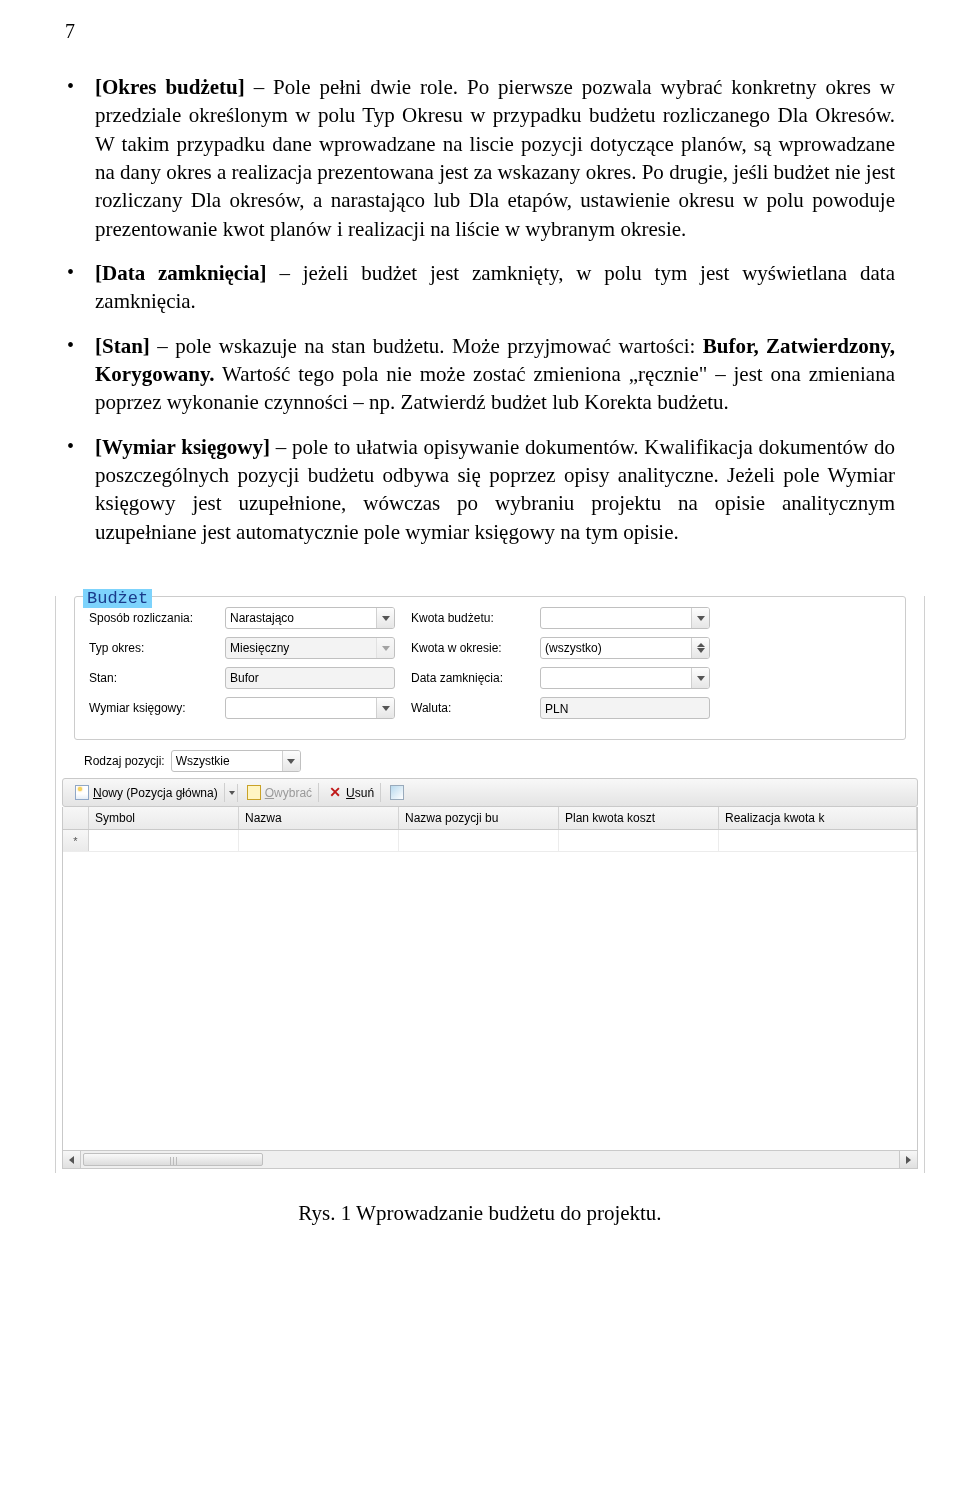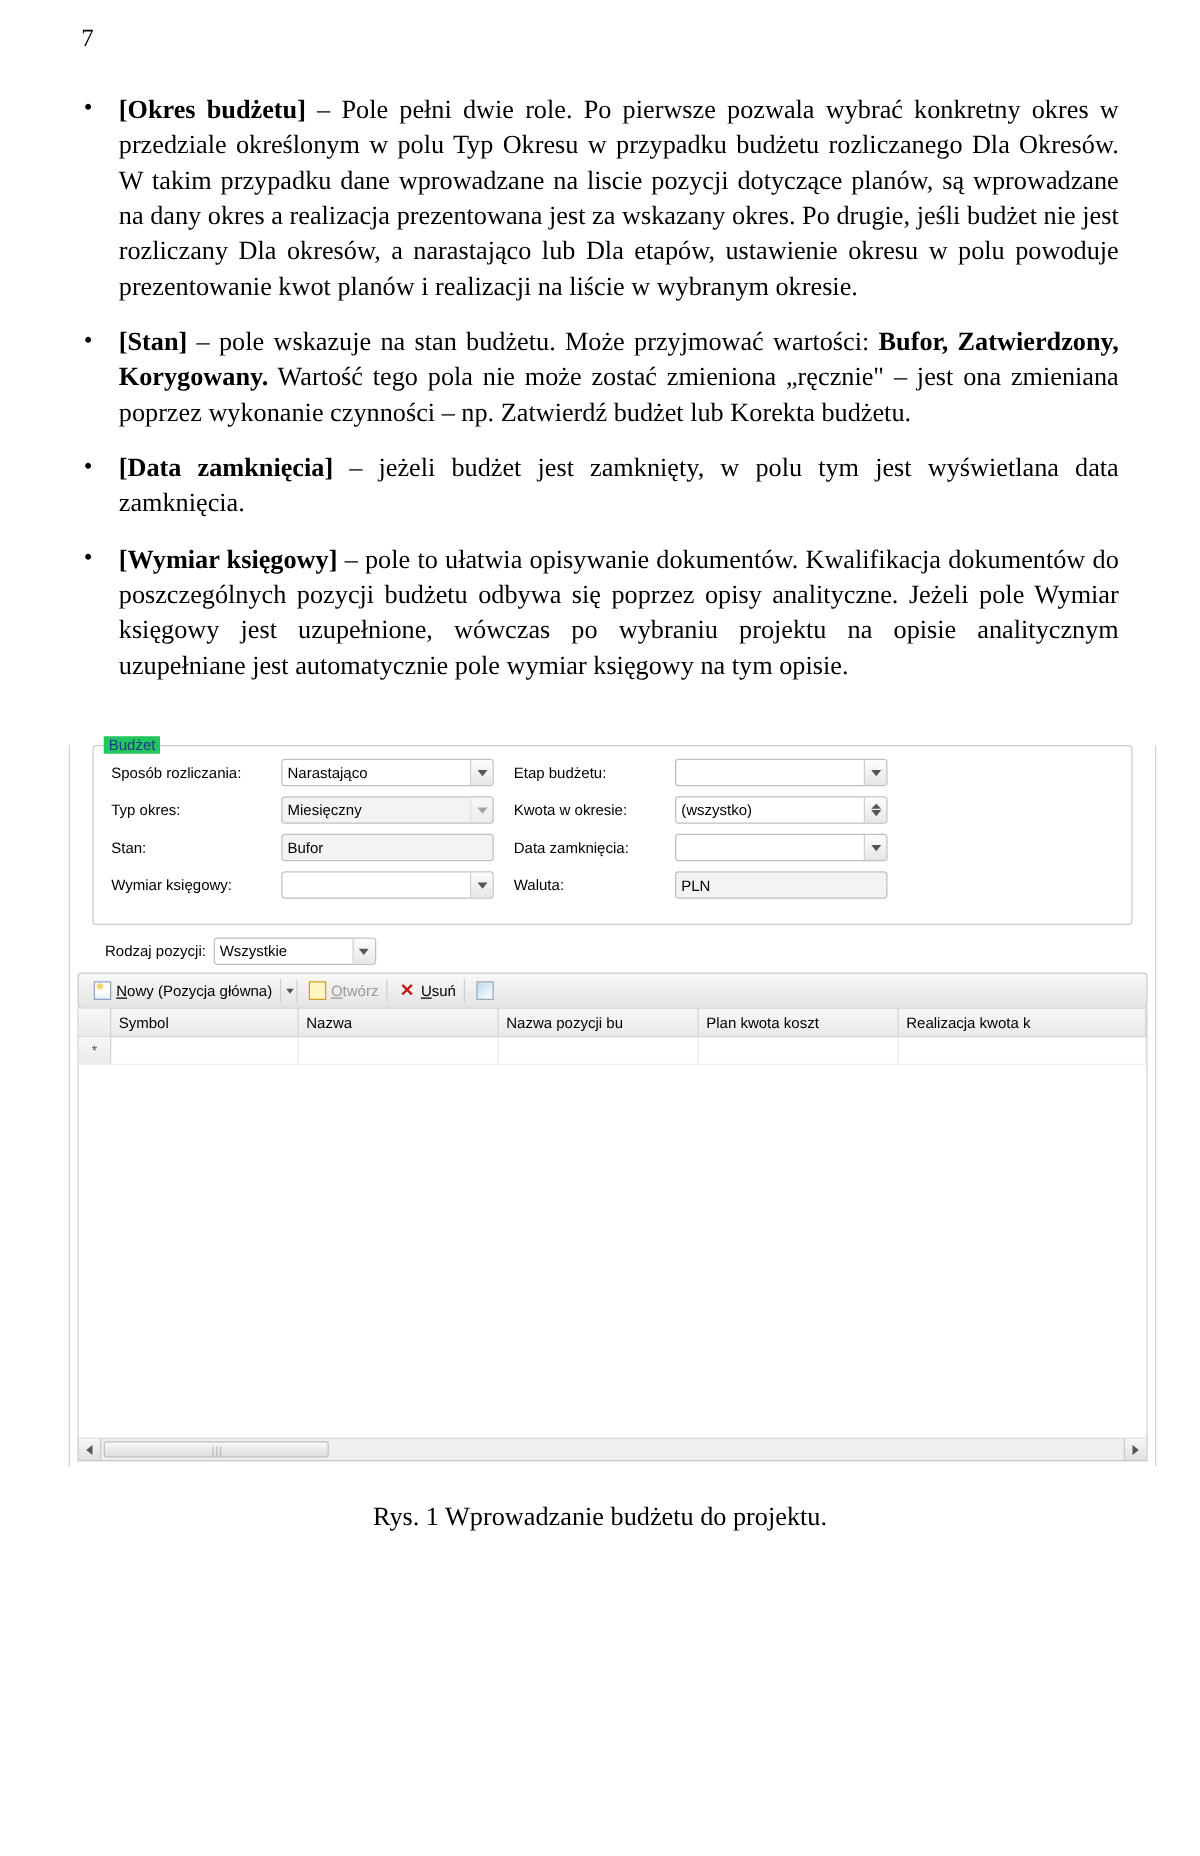--- a/index.html
+++ b/index.html
@@ -58,24 +58,25 @@
     border: 1px solid #ccc;
     border-radius: 3px;
     margin: 0 18px 6px 18px;
     padding: 10px 14px 12px 14px;
     position: relative;
   }
   .budget-group .legend {
     position: absolute;
     top: -8px;
     left: 8px;
-    background: #22c55e;
+    background: #7dd3fc;
     padding: 0 4px;
     color: #1a3b8b;
-    font-size: 12px;
+    font-size: 17px;
+    font-family: Liberation Mono, monospace;
   }
   .form-row {
     display: flex;
     align-items: center;
     margin-bottom: 8px;
     gap: 14px;
   }
   .form-label {
     width: 122px;
     text-align: left;
@@ -304,45 +305,45 @@
 <body>
 
 <div class="page">
   <div class="page-number">7</div>
 
   <ul class="doc-list">
     <li>
       <span class="b">[Okres budżetu]</span><span> – Pole pełni dwie role. Po pierwsze pozwala wybrać konkretny okres w przedziale określonym w polu Typ Okresu w przypadku budżetu rozliczanego Dla Okresów. W takim przypadku dane wprowadzane na liscie pozycji dotyczące planów, są wprowadzane na dany okres a realizacja prezentowana jest za wskazany okres. Po drugie, jeśli budżet nie jest rozliczany Dla okresów, a narastająco lub Dla etapów, ustawienie okresu w polu powoduje prezentowanie kwot planów i realizacji na liście w wybranym okresie.</span>
     </li>
     <li>
-      <span class="b">[Stan]</span><span> – pole wskazuje na stan budżetu. Może przyjmować wartości: </span><span class="b">Bufor, Zatwierdzony, Korygowany.</span><span> Wartość tego pola nie może zostać zmieniona „ręcznie" – jest ona zmieniana poprzez wykonanie czynności – np. Zatwierdź budżet lub Korekta budżetu.</span>
+      <span class="b">[Data zamknięcia]</span><span> – jeżeli budżet jest zamknięty, w polu tym jest wyświetlana data zamknięcia.</span>
     </li>
     <li>
-      <span class="b">[Data zamknięcia]</span><span> – jeżeli budżet jest zamknięty, w polu tym jest wyświetlana data zamknięcia.</span>
+      <span class="b">[Stan]</span><span> – pole wskazuje na stan budżetu. Może przyjmować wartości: </span><span class="b">Bufor, Zatwierdzony, Korygowany.</span><span> Wartość tego pola nie może zostać zmieniona „ręcznie" – jest ona zmieniana poprzez wykonanie czynności – np. Zatwierdź budżet lub Korekta budżetu.</span>
     </li>
     <li>
       <span class="b">[Wymiar księgowy]</span><span> – pole to ułatwia opisywanie dokumentów. Kwalifikacja dokumentów do poszczególnych pozycji budżetu odbywa się poprzez opisy analityczne. Jeżeli pole Wymiar księgowy jest uzupełnione, wówczas po wybraniu projektu na opisie analitycznym uzupełniane jest automatycznie pole wymiar księgowy na tym opisie.</span>
     </li>
   </ul>
 
   <div class="screenshot-wrap">
     <div class="screenshot">
 
       <div class="budget-group">
         <div class="legend">Budżet</div>
 
         <div class="form-row">
           <div class="form-label">Sposób rozliczania:</div>
           <div class="combo">
             <div class="text">Narastająco</div>
             <div class="btn">
                 <div class="tri"></div>
               </div>
           </div>
-          <div class="form-label2">Etap budżetu:</div>
+          <div class="form-label2">Kwota budżetu:</div>
           <div class="combo">
             <div class="text"></div>
             <div class="btn">
                 <div class="tri"></div>
               </div>
           </div>
         </div>
 
         <div class="form-row">
           <div class="form-label">Typ okres:</div>
@@ -404,21 +405,21 @@
       <div class="toolbar">
         <div class="tool-btn">
           <span class="icon new"></span>
           <span><span class="u">N</span><span>owy (Pozycja główna)</span></span>
         </div>
         <div class="tool-drop">
             <div class="tri"></div>
           </div>
         <div class="tool-btn disabled">
           <span class="icon open"></span>
-          <span><span class="u">O</span><span>twórz</span></span>
+          <span><span class="u">O</span><span>wybrać</span></span>
         </div>
         <div class="tool-btn">
           <span class="icon x">✕</span>
           <span><span class="u">U</span><span>suń</span></span>
         </div>
         <div class="tool-btn" style="border-right:none;">
           <span class="icon edit"></span>
         </div>
       </div>
 

